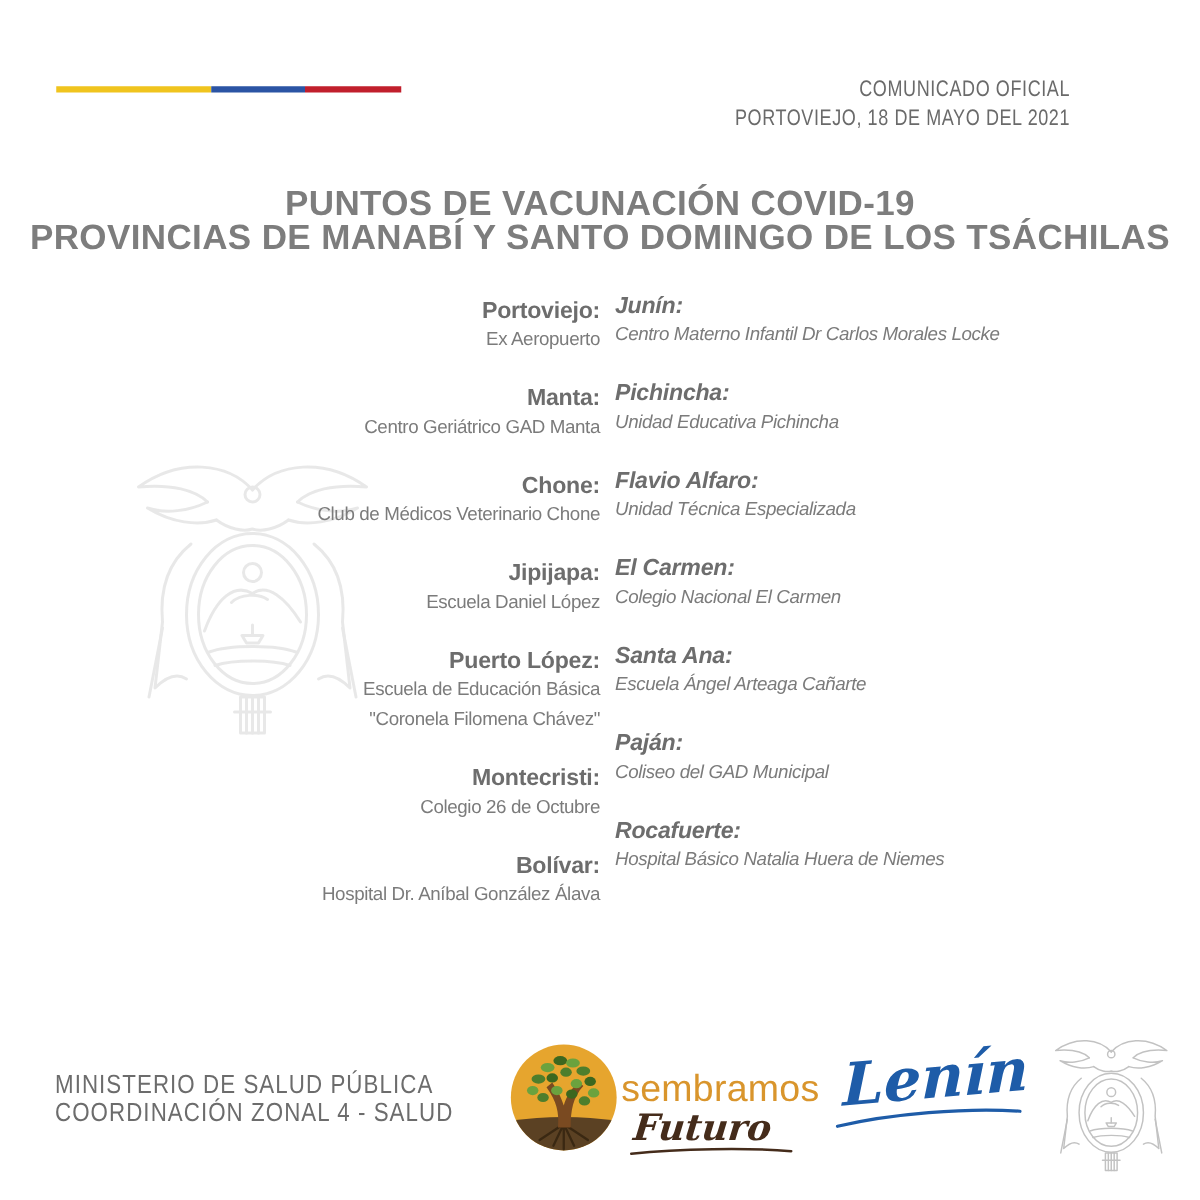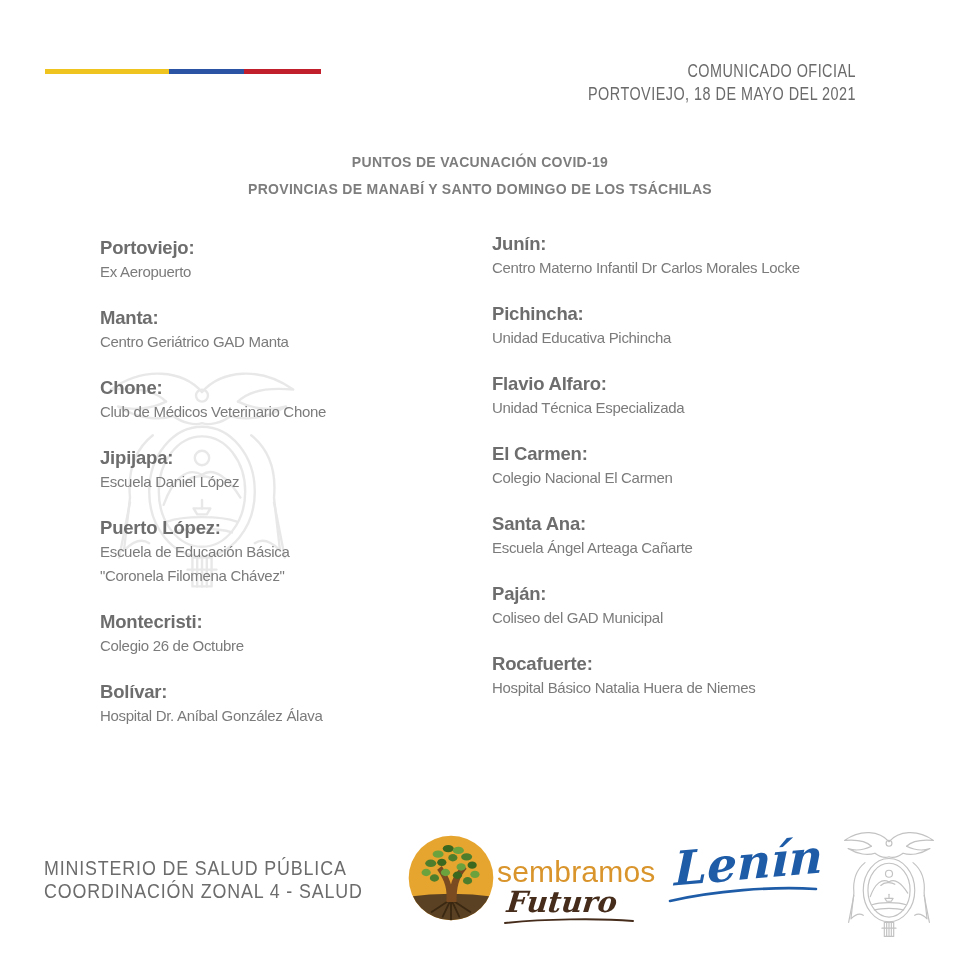--- a/index.html
+++ b/index.html
@@ -15,29 +15,29 @@
   .fr{width:28%;background:#C11F2C;}
   
   .hdr{
     position:absolute;right:104px;top:60px;text-align:right;color:#6a6a6a;
     font-size:18px;line-height:23px;letter-spacing:.6px;
     transform:scaleX(.80);transform-origin:right top;white-space:nowrap;
   }
   
   .title{
     position:absolute;left:0;top:149px;width:100%;text-align:center;
-    font-weight:bold;color:#7d7d7d;font-size:14px;line-height:27px;letter-spacing:.3px;
+    font-weight:bold;color:#7d7d7d;font-size:28px;line-height:27px;letter-spacing:.3px;
   }
   
   .wm{position:absolute;left:88px;top:356px;width:228px;height:246px;color:#d6d6d6;opacity:.55;z-index:0;}
   .coa-br{position:absolute;left:833px;top:824px;width:112px;height:120px;color:#b8b8b8;opacity:.85;}
   
   .col{position:absolute;z-index:1;}
-  .col-left{left:100px;top:236px;width:380px;}
-  .col-right{left:492px;top:232px;width:440px;}
+  .col-left{left:100px;top:236px;width:380px;text-align:right;}
+  .col-right{left:492px;top:232px;width:440px;font-style:italic;}
   .group{margin-bottom:22px;}
   .city{font-weight:bold;color:#6d6d6d;font-size:18.5px;line-height:24px;letter-spacing:-.2px;}
   .loc{color:#7b7b7b;font-size:15px;line-height:24px;letter-spacing:-.3px;}
   
   .ministry{
     position:absolute;left:44px;top:856px;color:#6c6c6c;font-size:21px;line-height:23px;
     letter-spacing:1px;transform:scaleX(.85);transform-origin:left top;white-space:nowrap;
   }
   .treelogo{position:absolute;left:405px;top:832px;width:92px;height:92px;}
   .campaign{position:absolute;left:497px;top:845px;width:150px;}

